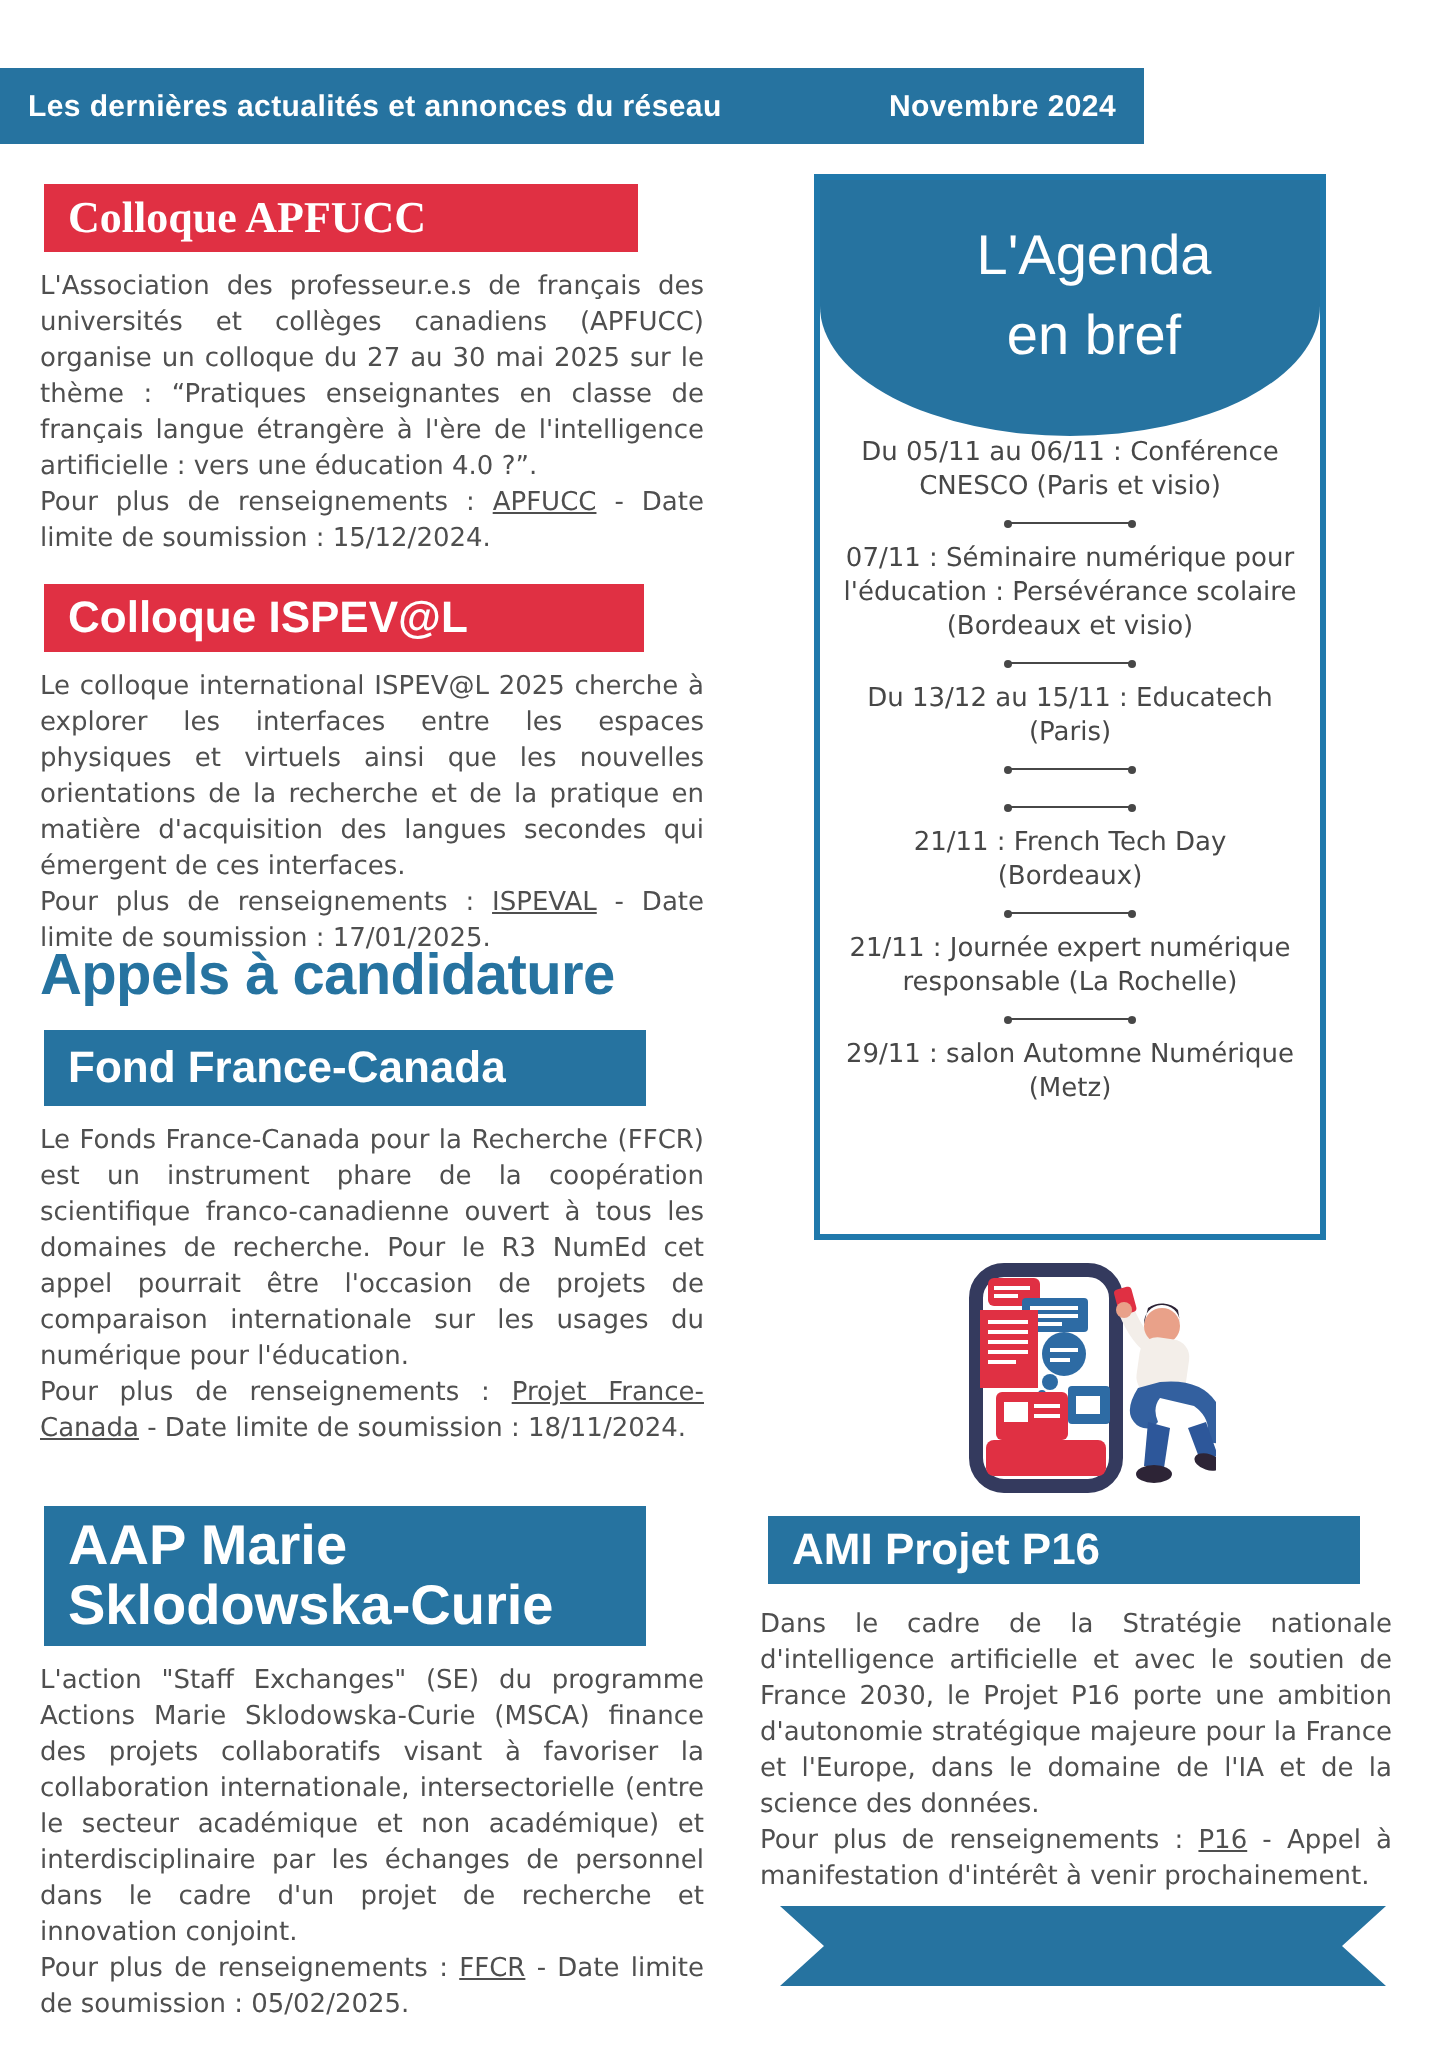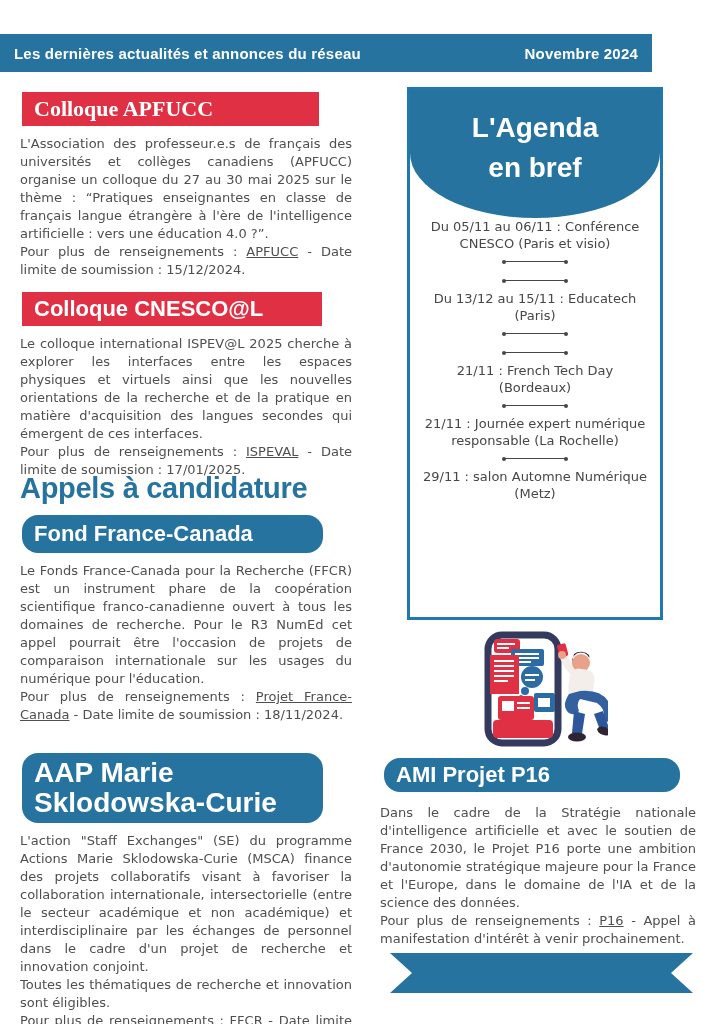--- a/index.html
+++ b/index.html
@@ -1,55 +1,55 @@
 <!DOCTYPE html>
 <html><head>
 <meta charset="utf-8">
 <style>
   html,body{margin:0;padding:0;background:#ffffff;}
   body{width:724px;height:1024px;position:relative;overflow:hidden;
        font-family:"DejaVu Sans",sans-serif;color:#4f4f4f;}
 
   
-  .topbar{position:absolute;top:34px;left:0;width:652px;height:38px;background:#2673a0;
+  .topbar{position:absolute;top:34px;left:0;width:572px;height:38px;background:#2673a0;
           display:flex;justify-content:space-between;align-items:center;
           padding:0 14px;box-sizing:border-box;color:#fff;
           font-family:"Liberation Sans",sans-serif;font-weight:bold;font-size:15px;letter-spacing:.2px;}
 
   
   .left-col{position:absolute;left:20px;top:90px;width:332px;}
   .right-col{position:absolute;left:380px;top:87px;width:318px;}
   .section{position:absolute;left:0;width:100%;}
   .s1{top:2px}.s2{top:202px}.s3{top:425px}.s4{top:663px}
 
   
   .banner{color:#fff;font-family:"Liberation Sans",sans-serif;font-weight:bold;
           font-size:22px;line-height:1.1;padding:5px 12px;box-sizing:border-box;margin-left:2px;}
   .banner.red{background:#e03043;}
-  .banner.blue{background:#2673a0;border-radius:16px;}
+  .banner.blue{background:#2673a0;}
   .b1{width:297px;font-family:Liberation Serif, serif;}
   .b2{width:300px;}
   .b3{width:301px;padding-top:7px;padding-bottom:7px;}
   .b4{width:301px;font-size:28px;line-height:1.08;}
 
   
   .para{margin:9px 0 0 0;font-size:13px;line-height:18px;color:#4f4f4f;text-align:justify;}
   .para + .para{margin-top:0;}
   .inline-link{color:inherit;text-decoration:underline;cursor:pointer;font-weight:inherit;}
 
   .heading{position:absolute;top:382px;left:0;margin:0;color:#2673a0;
            font-family:"Liberation Sans",sans-serif;font-size:29px;font-weight:bold;letter-spacing:-.3px;}
 
   
   .agenda{position:absolute;left:27px;top:0;width:250px;height:527px;
           border:3px solid #2079ac;background:#fff;box-sizing:content-box;}
   .agenda-head{position:relative;height:128px;}
   .agenda-curve{position:absolute;left:0;top:0;width:100%;height:100%;display:block;}
-  .agenda-title{position:absolute;top:18px;left:0;width:100%;text-align:center;color:#fff;
-                font-family:"Liberation Sans",sans-serif;font-weight:bold;font-size:28px;line-height:40px;}
+  .agenda-title{position:absolute;top:18px;left:12px;width:100%;text-align:center;color:#fff;
+                font-family:"Liberation Sans",sans-serif;font-weight:normal;font-size:28px;line-height:40px;}
   .agenda-items{display:flex;flex-direction:column;align-items:center;}
   .agenda-item{width:230px;text-align:center;font-size:13px;line-height:17px;color:#474747;}
   .divider{position:relative;width:62px;height:1px;background:#474747;margin:9px 0;}
   .divider::before,.divider::after{content:'';position:absolute;top:-1.5px;width:4px;height:4px;
                                    border-radius:50%;background:#474747;}
   .divider::before{left:-2px;}
   .divider::after{right:-2px;}
 
   
   .illustration{position:absolute;left:96px;top:543px;width:132px;height:120px;}
@@ -72,57 +72,57 @@
 
 <div class="left-col">
 
   <div class="section s1">
     <div class="banner red b1">Colloque APFUCC</div>
     <p class="para">L'Association des professeur.e.s de français des universités et collèges canadiens (APFUCC) organise un colloque du 27 au 30 mai 2025 sur le thème : “Pratiques enseignantes en classe de français langue étrangère à l'ère de l'intelligence artificielle : vers une éducation 4.0 ?”.</p>
     <p class="para"><span>Pour plus de renseignements : </span><a class="inline-link">APFUCC</a><span> - Date limite de soumission : 15/12/2024.</span></p>
   </div>
 
   <div class="section s2">
-    <div class="banner red b2">Colloque CNESCO@L</div>
+    <div class="banner red b2">Colloque ISPEV@L</div>
     <p class="para">Le colloque international ISPEV@L 2025 cherche à explorer les interfaces entre les espaces physiques et virtuels ainsi que les nouvelles orientations de la recherche et de la pratique en matière d'acquisition des langues secondes qui émergent de ces interfaces.</p>
     <p class="para"><span>Pour plus de renseignements : </span><a class="inline-link">ISPEVAL</a><span> - Date limite de soumission : 17/01/2025.</span></p>
   </div>
 
   <h2 class="heading">Appels à candidature</h2>
 
   <div class="section s3">
     <div class="banner blue b3">Fond France-Canada</div>
     <p class="para">Le Fonds France-Canada pour la Recherche (FFCR) est un instrument phare de la coopération scientifique franco-canadienne ouvert à tous les domaines de recherche. Pour le R3 NumEd cet appel pourrait être l'occasion de projets de comparaison internationale sur les usages du numérique pour l'éducation.</p>
     <p class="para"><span>Pour plus de renseignements : </span><a class="inline-link">Projet France-Canada</a><span> - Date limite de soumission : 18/11/2024.</span></p>
   </div>
 
   <div class="section s4">
     <div class="banner blue b4">AAP Marie Sklodowska-Curie</div>
     <p class="para">L'action "Staff Exchanges" (SE) du programme Actions Marie Sklodowska-Curie (MSCA) finance des projets collaboratifs visant à favoriser la collaboration internationale, intersectorielle (entre le secteur académique et non académique) et interdisciplinaire par les échanges de personnel dans le cadre d'un projet de recherche et innovation conjoint.</p>
-    <p class="para">Toutes les thématiques de recherche et innovation sont éligibles.</p>
     <p class="para"><span>Pour plus de renseignements : </span><a class="inline-link">FFCR</a><span> - Date limite de soumission : 05/02/2025.</span></p>
   </div>
 
 </div>
 
 <div class="right-col">
 
   <div class="agenda">
     <div class="agenda-head">
       <svg class="agenda-curve" viewBox="0 0 250 128" preserveAspectRatio="none">
         <path d="M0,0 H250 V63 A125,65 0 0 1 0,63 Z" fill="#2673a0"></path>
       </svg>
       <div class="agenda-title">
         <div>L'Agenda</div>
         <div>en bref</div>
       </div>
     </div>
     <div class="agenda-items">
       <div class="agenda-item">Du 05/11 au 06/11 : Conférence CNESCO (Paris et visio)</div>
       <div class="divider"></div>
+      <div class="agenda-item">07/11 : Séminaire numérique pour l'éducation : Persévérance scolaire (Bordeaux et visio)</div>
       <div class="divider"></div>
       <div class="agenda-item">Du 13/12 au 15/11 : Educatech (Paris)</div>
       <div class="divider"></div>
       <div class="divider"></div>
       <div class="agenda-item">21/11 : French Tech Day (Bordeaux)</div>
       <div class="divider"></div>
       <div class="agenda-item">21/11 : Journée expert numérique responsable (La Rochelle)</div>
       <div class="divider"></div>
       <div class="agenda-item">29/11 : salon Automne Numérique (Metz)</div>
     </div>

